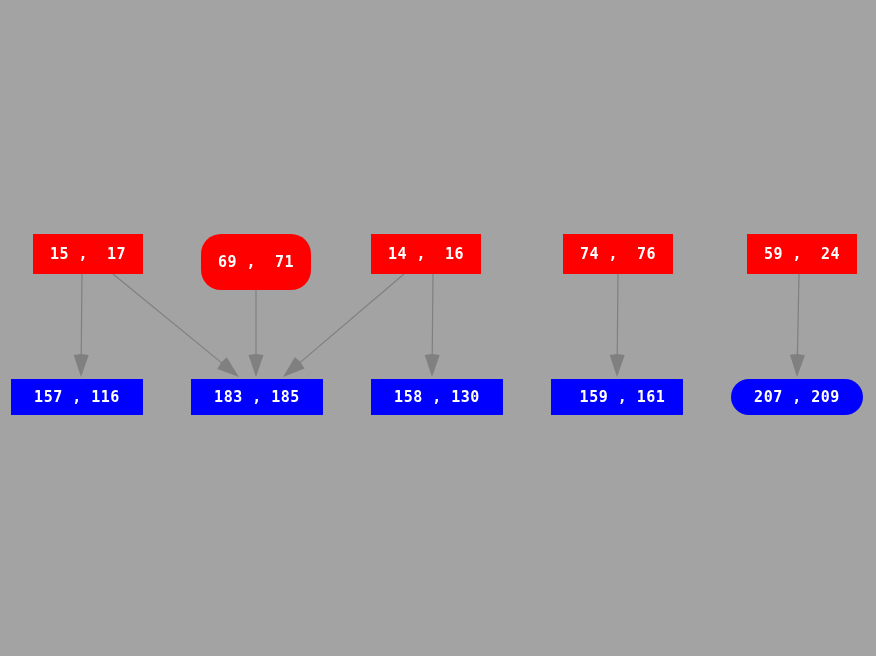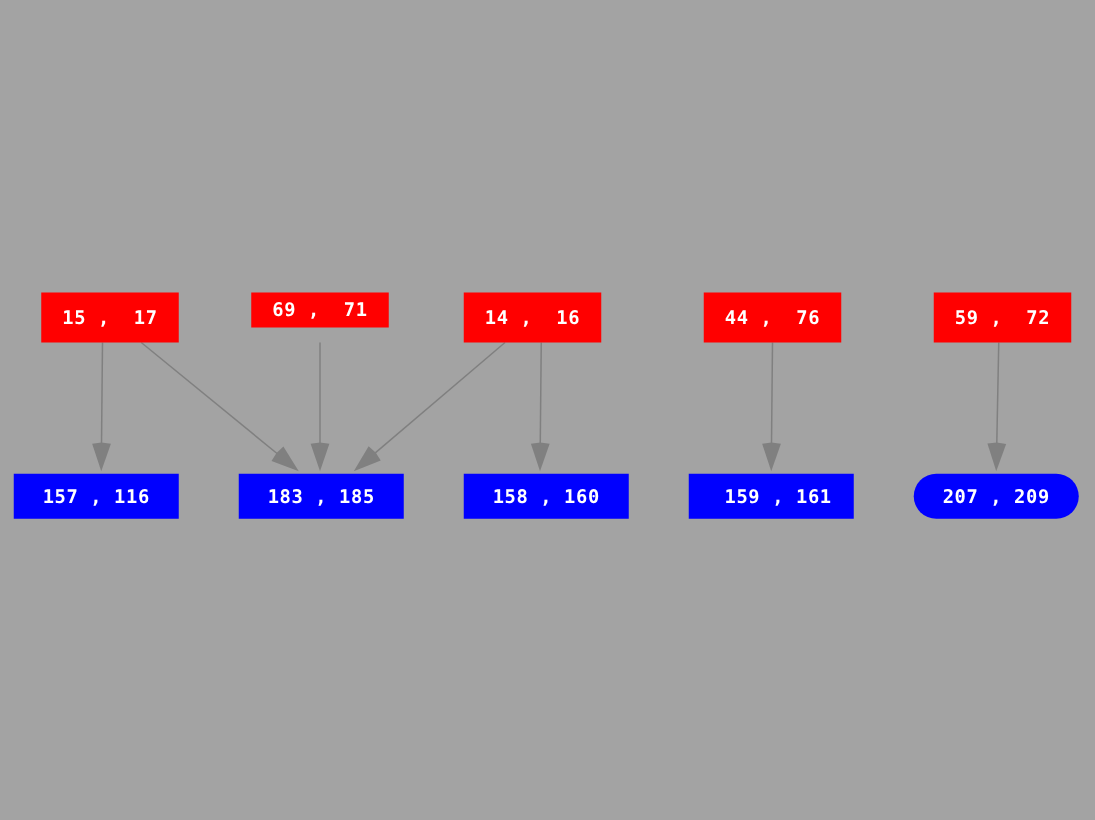--- a/index.html
+++ b/index.html
@@ -76,23 +76,23 @@
         <line x1="618" y1="274" x2="617.1747490458607" y2="359.00084827635004" stroke="#808080" stroke-width="1.2"></line>
         <polygon points="617,377 609.7139356156423,354.9282246797637 617.2232904474887,354.0010839086695 624.7132287186838,355.0738488846476" fill="#808080"></polygon>
       </g>
       <g>
         <line x1="799" y1="274" x2="797.3494486915338" y2="359.0033923860083" stroke="#808080" stroke-width="1.2"></line>
         <polygon points="797,377 789.9285174504893,354.85854262809323 797.4465177725154,354.004334715455 804.925690462149,355.1497498710381" fill="#808080"></polygon>
       </g>
     </svg>
   <div id="node-layer">
       <div class="node node-source" style="left: 33px; top: 234px; width: 110px; height: 40px; background: rgb(255, 0, 0); color: rgb(255, 255, 255);"><span>15 ,  17</span></div>
-      <div class="node node-source" style="left: 201px; top: 234px; width: 110px; height: 28px; background: rgb(255, 0, 0); color: rgb(255, 255, 255);"><span>69 ,  71</span></div>
+      <div class="node node-source" style="left: 201px; top: 234px; width: 110px; height: 56px; background: rgb(255, 0, 0); color: rgb(255, 255, 255); border-radius: 20px;"><span>69 ,  71</span></div>
       <div class="node node-source" style="left: 371px; top: 234px; width: 110px; height: 40px; background: rgb(255, 0, 0); color: rgb(255, 255, 255); text-align: center;"><span>14 ,  16</span></div>
-      <div class="node node-source" style="left: 563px; top: 234px; width: 110px; height: 40px; background: rgb(255, 0, 0); color: rgb(255, 255, 255);"><span>44 ,  76</span></div>
-      <div class="node node-source" style="left: 747px; top: 234px; width: 110px; height: 40px; background: rgb(255, 0, 0); color: rgb(255, 255, 255);"><span>59 ,  72</span></div>
+      <div class="node node-source" style="left: 563px; top: 234px; width: 110px; height: 40px; background: rgb(255, 0, 0); color: rgb(255, 255, 255);"><span>74 ,  76</span></div>
+      <div class="node node-source" style="left: 747px; top: 234px; width: 110px; height: 40px; background: rgb(255, 0, 0); color: rgb(255, 255, 255);"><span>59 ,  24</span></div>
       <div class="node node-target" style="left: 11px; top: 379px; width: 132px; height: 36px; background: rgb(0, 0, 255); color: rgb(255, 255, 255);"><span>157 , 116</span></div>
       <div class="node node-target" style="left: 191px; top: 379px; width: 132px; height: 36px; background: rgb(0, 0, 255); color: rgb(255, 255, 255); text-align: center;"><span>183 , 185</span></div>
-      <div class="node node-target" style="left: 371px; top: 379px; width: 132px; height: 36px; background: rgb(0, 0, 255); color: rgb(255, 255, 255);"><span>158 , 160</span></div>
+      <div class="node node-target" style="left: 371px; top: 379px; width: 132px; height: 36px; background: rgb(0, 0, 255); color: rgb(255, 255, 255);"><span>158 , 130</span></div>
       <div class="node node-target" style="left: 551px; top: 379px; width: 132px; height: 36px; background: rgb(0, 0, 255); color: rgb(255, 255, 255); padding-left: 11px;"><span>159 , 161</span></div>
       <div class="node node-target" style="left: 731px; top: 379px; width: 132px; height: 36px; background: rgb(0, 0, 255); color: rgb(255, 255, 255); border-radius: 18px;"><span>207 , 209</span></div>
     </div>
 </div>
 
 </body></html>

